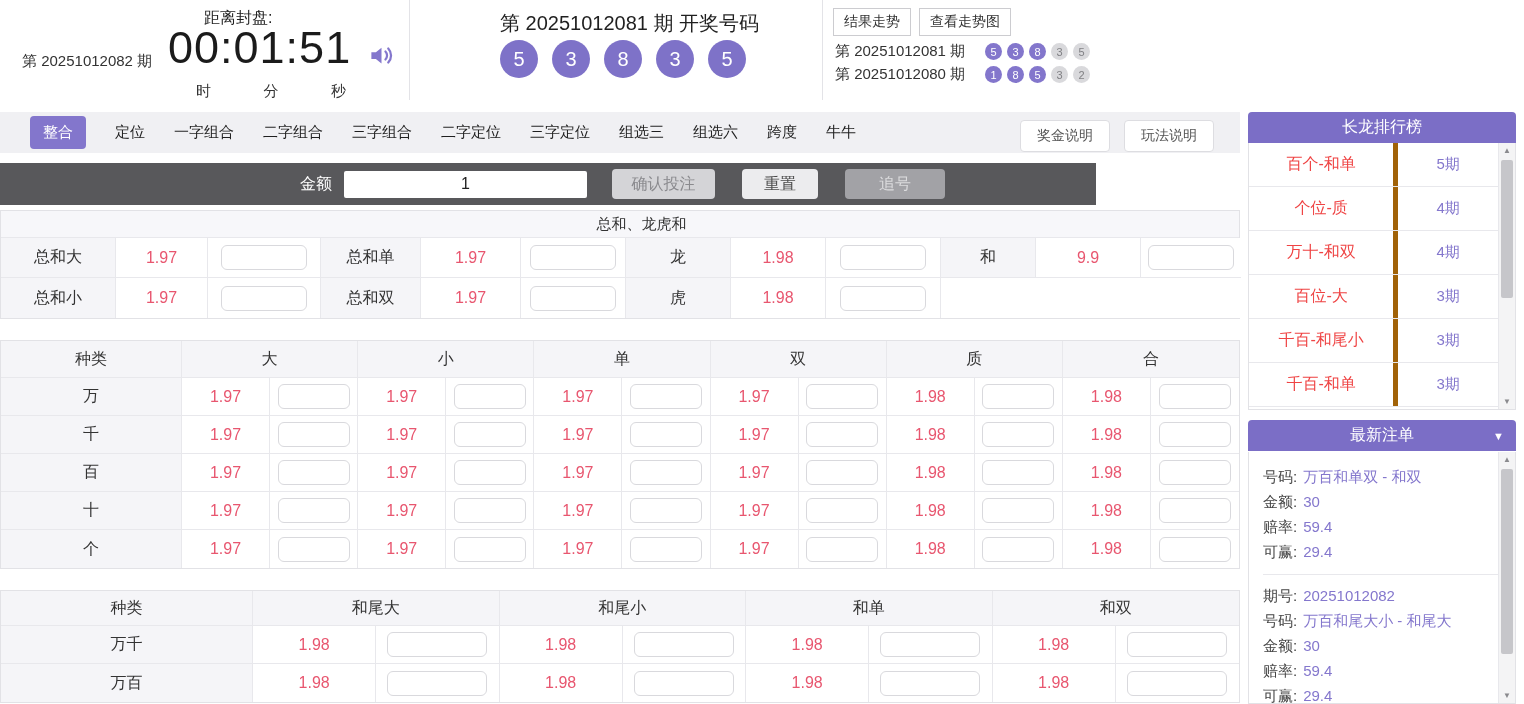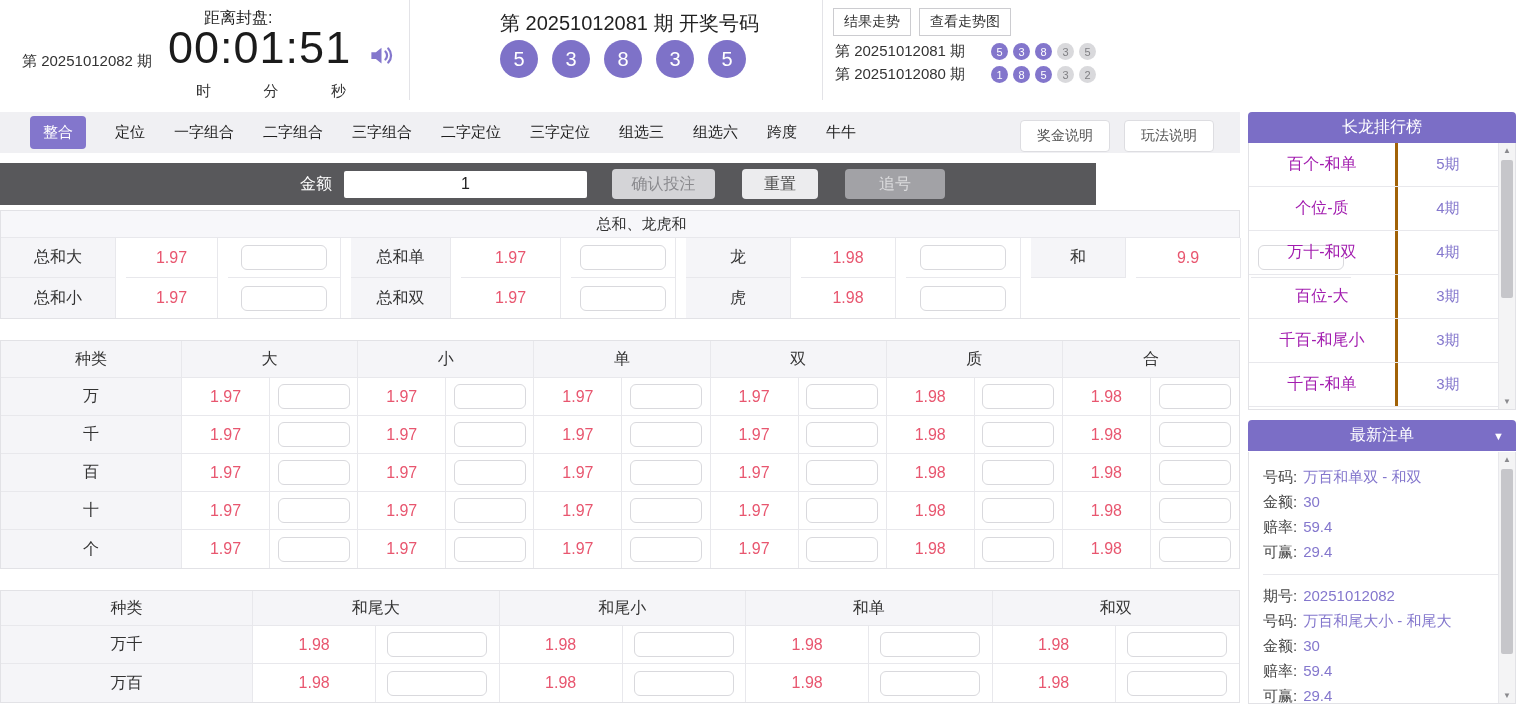--- a/index.html
+++ b/index.html
@@ -19,21 +19,21 @@
   .fp-units { position:absolute; left:196px; top:82px; width:150px; display:flex; justify-content:space-between; font-size:15px; color:#333; }
   .speaker { position:absolute; left:368px; top:42px; cursor:pointer; }
   .draw-title { position:absolute; left:90px; top:10px; font-size:20px; color:#1f1f1f; }
   .balls-row { position:absolute; left:90px; top:40px; display:flex; gap:14px; }
   .ball { width:38px; height:38px; border-radius:50%; background:#7e72c8; color:#fff;
     font-size:20px; display:flex; align-items:center; justify-content:center; }
   .trend-btns { position:absolute; left:10px; top:8px; display:flex; gap:8px; }
   .trend-btn { background:#fff; border:1px solid #ccccd0; border-radius:0; padding:4px 10px;
     font-size:14px; color:#333; cursor:pointer; }
   .hist-row { position:absolute; left:12px; display:flex; align-items:center; gap:3px; font-size:15px; color:#333; }
-  .hist-row .iss { margin-right:21px; }
+  .hist-row .iss { margin-right:15px; }
   .ball-sm { width:17px; height:17px; border-radius:50%; font-size:11px; display:flex;
     align-items:center; justify-content:center; margin-left:2px; }
   .ball-sm.purple { background:#8376cc; color:#fff; }
   .ball-sm.grey { background:#d9d9dc; color:#808084; }
 
   
   #tabbar { position:absolute; left:0; top:112px; width:1240px; height:41px; background:#f0f0f3;
     display:flex; align-items:center; padding-left:30px; gap:29px; }
   .tab { font-size:15px; color:#1f1f1f; cursor:pointer; white-space:nowrap; }
   .tab.active { background:#8376cc; color:#fff; border-radius:4px; padding:7px 13px; }
@@ -58,21 +58,21 @@
     align-items:center; justify-content:center; font-size:16px; background:#fff; }
   .trow > .cell:last-child { border-right:none; }
   .lab { background:#f5f5f8; color:#333; }
   .odds { color:#e8566f; }
   .bet-input { height:25px; border:1px solid #d9d9dd; border-radius:6px; outline:none;
     text-align:center; font-size:14px; }
 
   #sum-section { top:210px; }
   .sum-title { height:27px; background:#f7f7fa; display:flex; align-items:center;
     justify-content:center; font-size:15px; color:#333; border-bottom:1px solid #e8e8ec;padding-left:43px; }
-  .sum-grid { display:grid; grid-template-columns:115px 92px 113px 100px 100px 105px 105px 95px 115px 95px 105px 100px;gap:10px; }
+  .sum-grid { display:grid; grid-template-columns:115px 92px 113px 100px 100px 105px 105px 95px 115px 95px 105px 100px; }
   .sum-grid .cell { height:40px; }
   .sum-grid .bet-input { width:86px; }
   .filler { grid-column: span 3; background:#fff; border-right:none; }
 
   #pos-table { top:340px; }
   .pos-grid { display:grid; grid-template-columns:181px repeat(12, 1fr); }
   .pos-grid .cell { height:38px; }
   .pos-grid.hd .cell { height:37px; }
   .span2 { grid-column: span 2; }
   .pos-grid .bet-input { width:72px; }
@@ -86,21 +86,21 @@
 
   
   .side-hdr { position:absolute; left:1248px; width:268px; height:31px; background:#7b6ec6;
     color:#fff; font-size:16px; display:flex; align-items:center; justify-content:center;
     border-radius:4px 4px 0 0; }
   #dragon-hdr { top:112px; }
   #dragon-list { position:absolute; left:1248px; top:143px; width:268px; height:267px;
     border:1px solid #e2e2e6; border-top:none; overflow:hidden; padding-right:17px; }
   .dragon-row { height:44px; display:flex; align-items:stretch; border-bottom:1px solid #e8e8ec; }
   .dragon-name { flex:1.45; display:flex; align-items:center; justify-content:center;
-    font-size:16px; color:#a21caf; border-right:3px solid #a16207; }
+    font-size:16px; color:#ef4444; border-right:5px solid #a16207; }
   .dragon-streak { flex:1; display:flex; align-items:center; justify-content:center;
     font-size:15px; color:#8477cd; }
 
   #latest-hdr { top:420px; }
   .hdr-chevron { position:absolute; right:12px; font-size:11px; color:#fff; cursor:pointer; }
   #latest-panel { position:absolute; left:1248px; top:452px; width:268px; height:252px;
     border:1px solid #e2e2e6; border-top:none; overflow:hidden; padding:4px 17px 0 14px; }
   .bet-entry { padding:8px 0 10px 0; }
   .bet-entry + .bet-entry { border-top:1px solid #e8e8ec; }
   .bet-line { font-size:15px; line-height:25px; color:#444; white-space:nowrap; }

